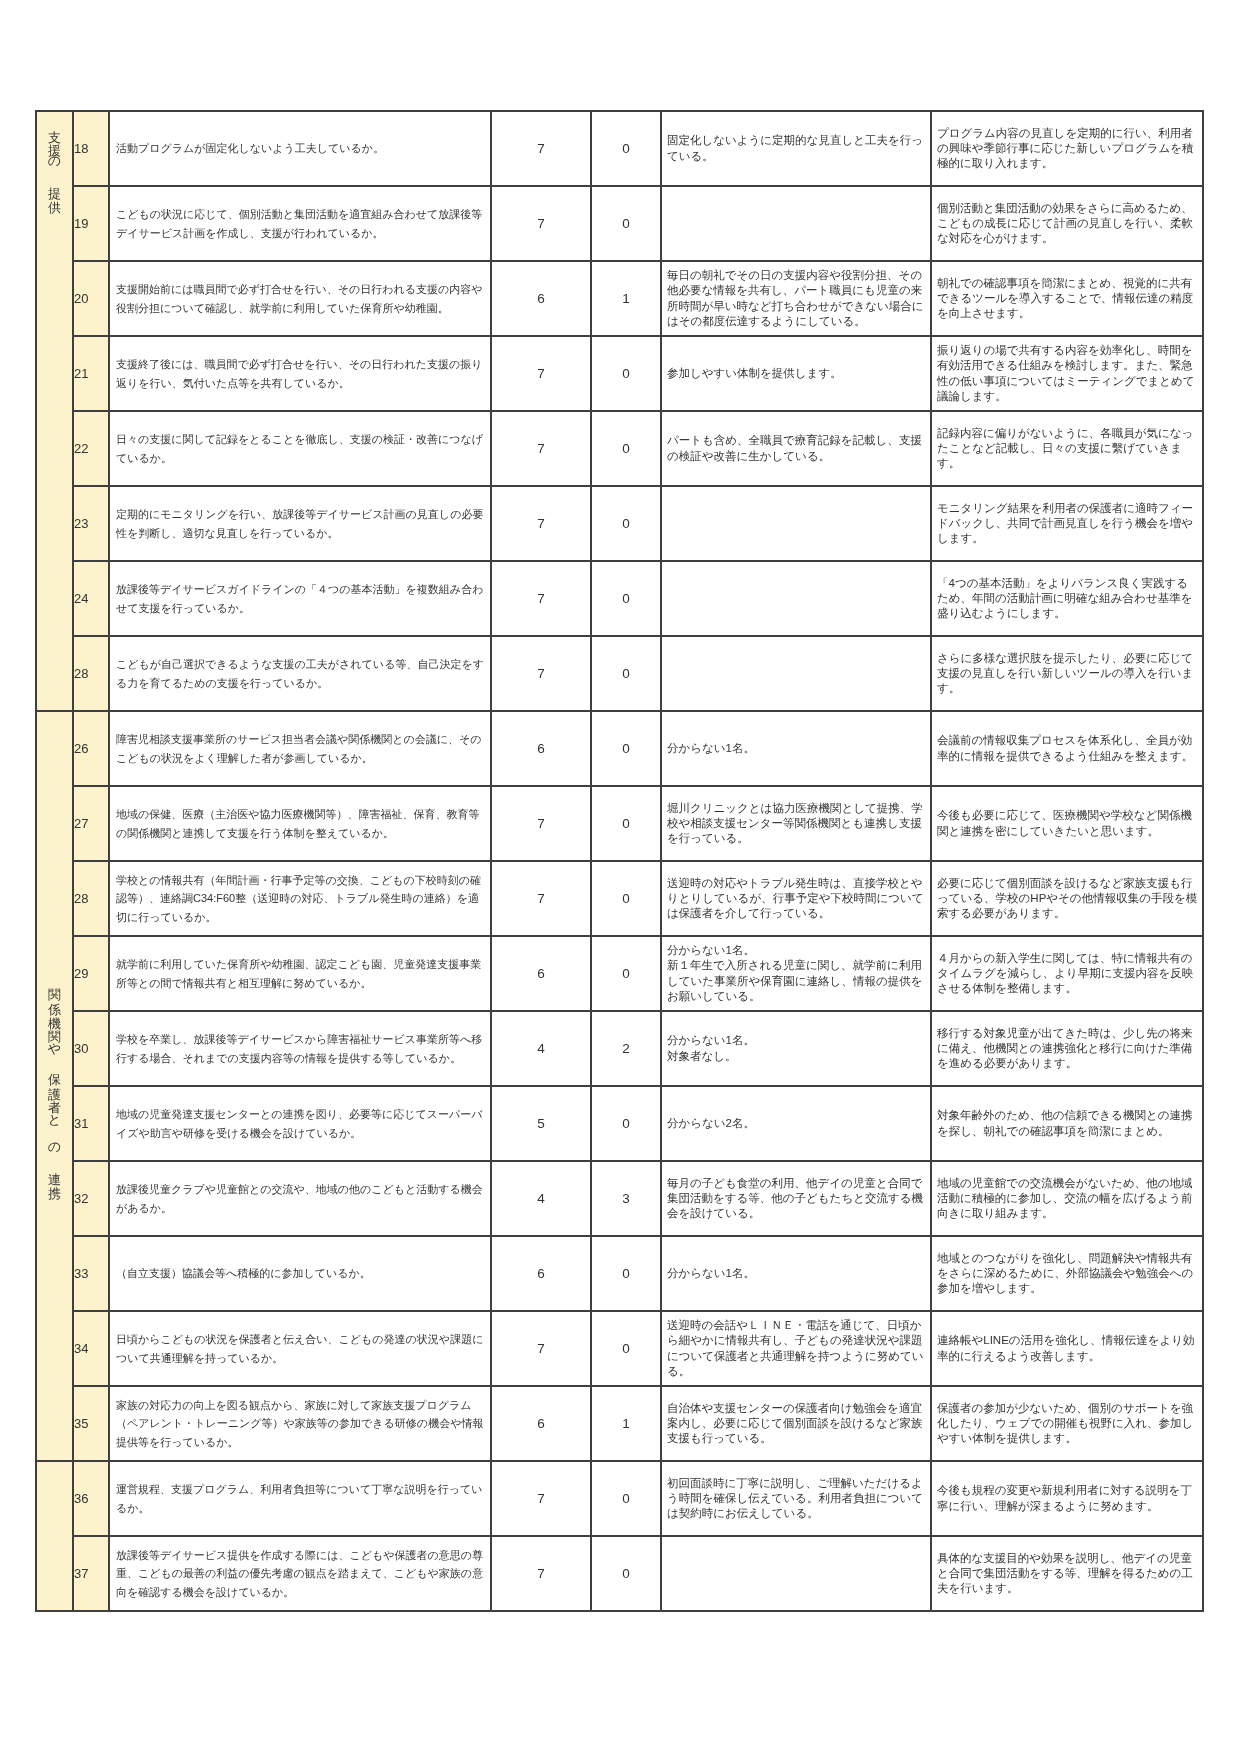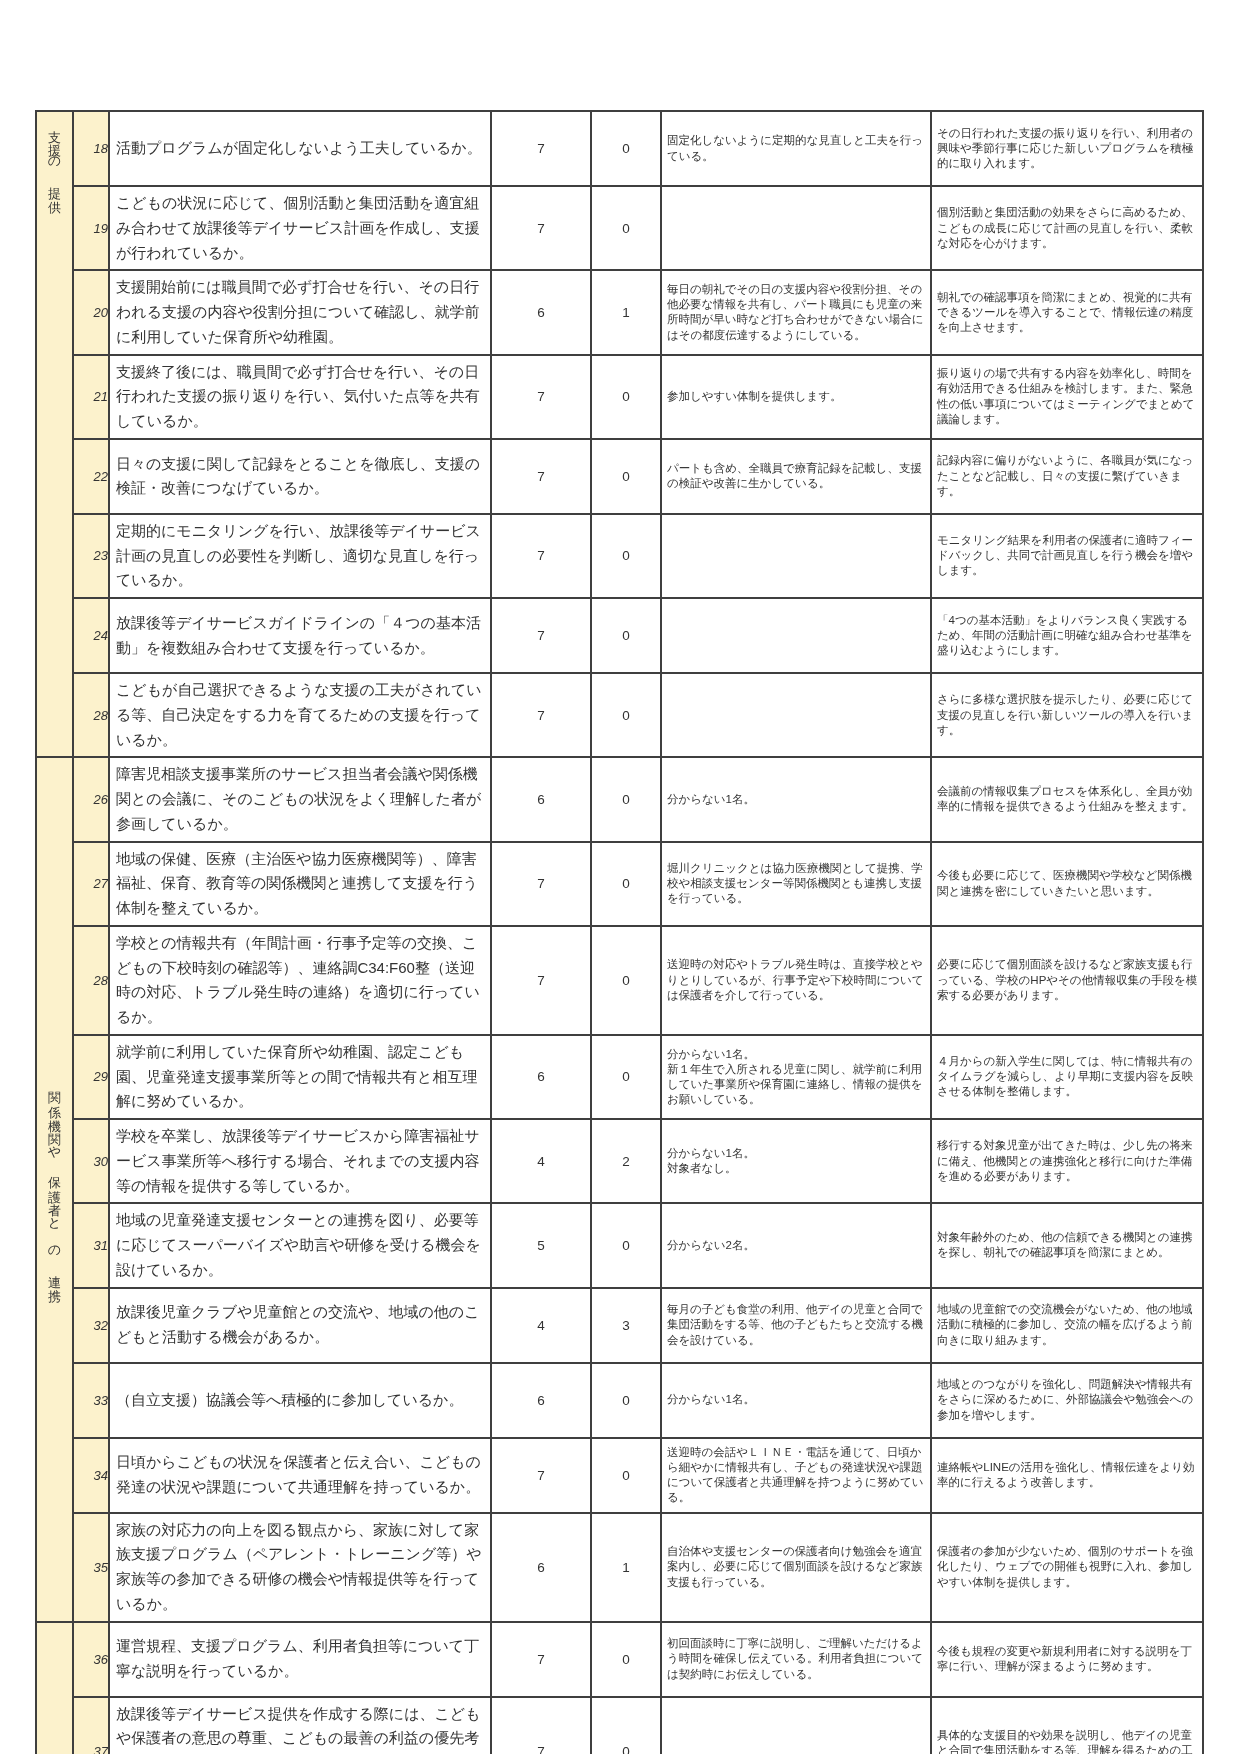--- a/index.html
+++ b/index.html
@@ -49,27 +49,26 @@
   .vtext{
     writing-mode:vertical-rl;
     text-orientation:upright;
     letter-spacing:14px;
     font-size:13px;
     line-height:1;
     display:inline-block;
   }
   td.num{
     background:var(--category-cell-bg);
-    text-align:right;
+    text-align:left;
     font-size:13px;
-    font-style:italic;
   }
   td.question{
     background:#ffffff;
-    font-size:15px;
+    font-size:11px;
     line-height:1.65;
     padding:4px 5px 4px 6px;
     text-align:left;
   }
   td.count{
     background:#ffffff;
     text-align:center;
     font-size:13.5px;
   }
   td.comment, td.improvement{
@@ -96,21 +95,21 @@
       <col class="c-improve">
     </colgroup>
     <tbody>
         <tr class="row">
           <td class="cat cat-top" rowspan="8"><span class="vtext">支援の提供</span></td>
           <td class="num">18</td>
           <td class="question">活動プログラムが固定化しないよう工夫しているか。</td>
           <td class="count">7</td>
           <td class="count">0</td>
           <td class="comment">固定化しないように定期的な見直しと工夫を行っている。</td>
-          <td class="improvement">その日行われた支援の振り返りを行い、利用者の興味や季節行事に応じた新しいプログラムを積極的に取り入れます。</td>
+          <td class="improvement">プログラム内容の見直しを定期的に行い、利用者の興味や季節行事に応じた新しいプログラムを積極的に取り入れます。</td>
         </tr>
         <tr class="row">
           <td class="num">19</td>
           <td class="question">こどもの状況に応じて、個別活動と集団活動を適宜組み合わせて放課後等デイサービス計画を作成し、支援が行われているか。</td>
           <td class="count">7</td>
           <td class="count">0</td>
           <td class="comment"></td>
           <td class="improvement">個別活動と集団活動の効果をさらに高めるため、こどもの成長に応じて計画の見直しを行い、柔軟な対応を心がけます。</td>
         </tr>
         <tr class="row">

